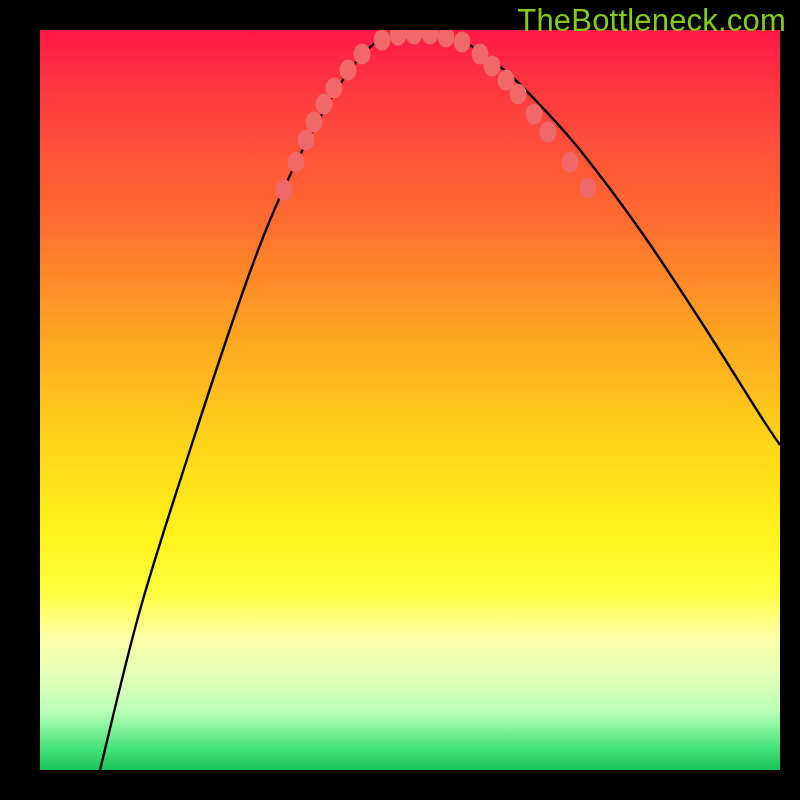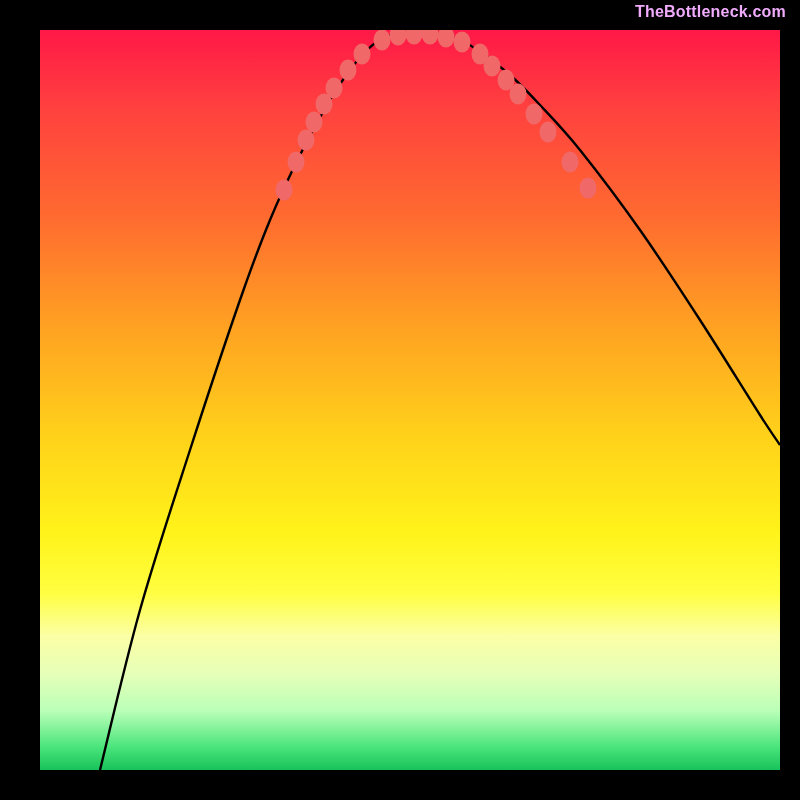--- a/index.html
+++ b/index.html
@@ -42,23 +42,23 @@
     position: absolute;
     left: 0;
     top: 0;
     width: 740px;
     height: 740px;
   }
   .watermark {
     position: absolute;
     top: 3px;
     right: 14px;
-    color: #f0abfc;
-    font-size: 16px;
-    font-weight: 700;
+    color: #84cc16;
+    font-size: 31px;
+    font-weight: 400;
     letter-spacing: 0.2px;
     user-select: none;
   }
 </style>
 </head>
 <body>
 
 <div class="frame">
   <div class="plot-area">
     <svg class="curve-svg" viewBox="0 0 740 740" preserveAspectRatio="none">

